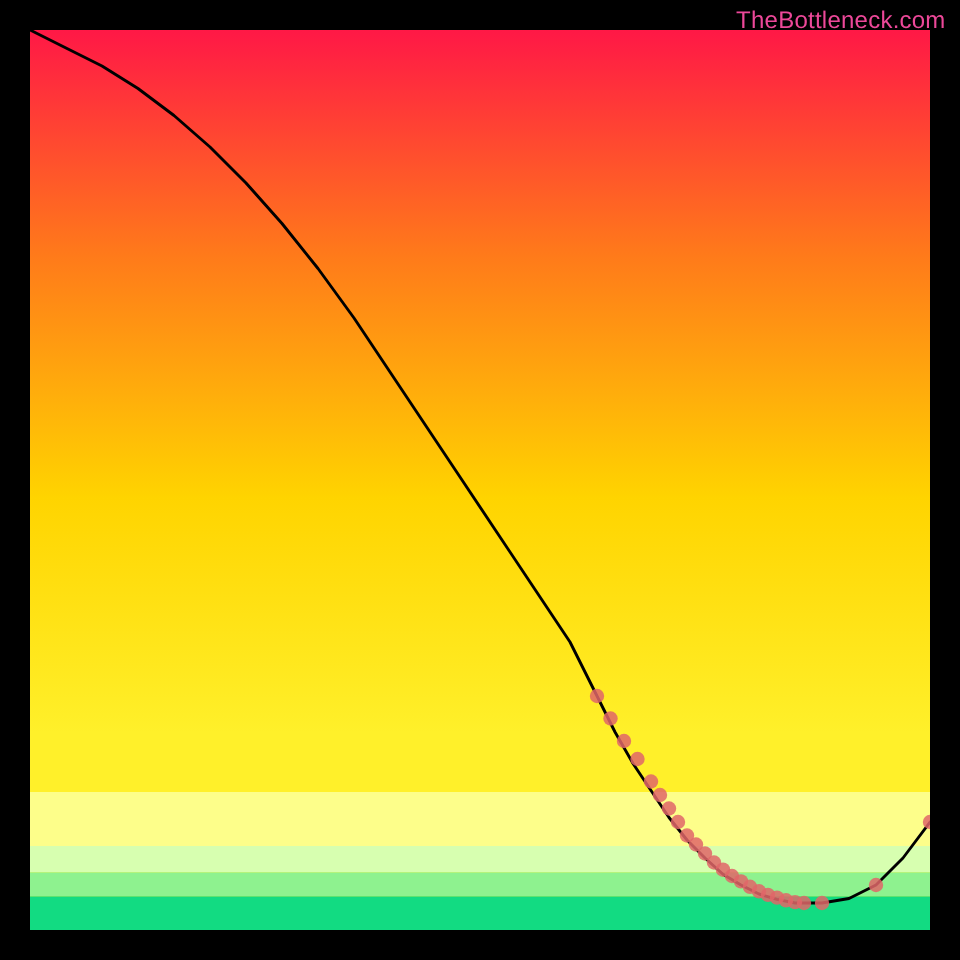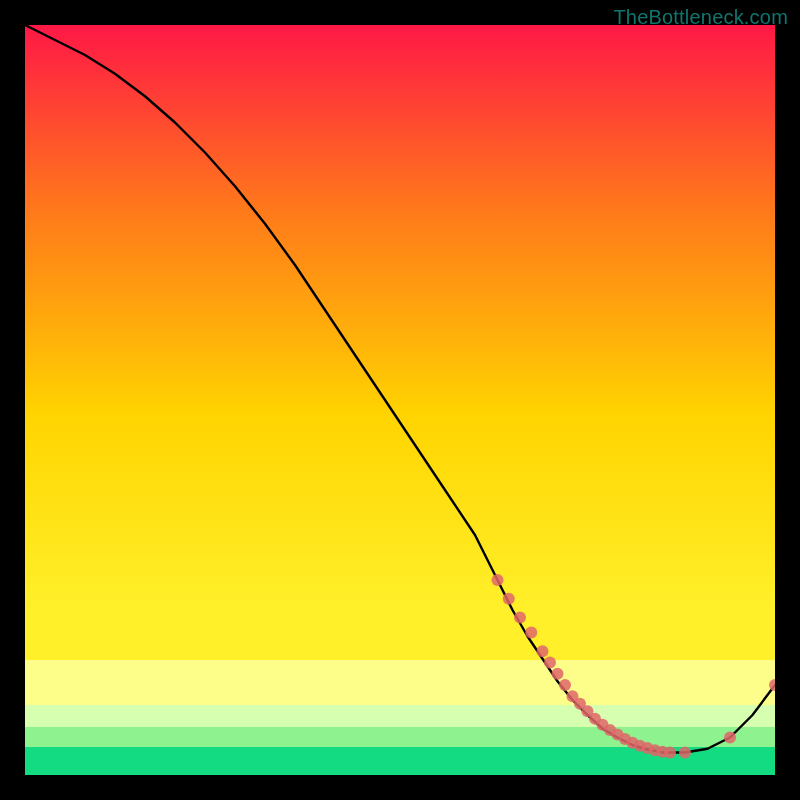--- a/index.html
+++ b/index.html
@@ -14,21 +14,21 @@
   .stage {
     position: relative;
     width: 800px;
     height: 800px;
     background: #000;
   }
   .watermark {
     position: absolute;
     top: 6px;
     right: 12px;
-    color: #0f766e;
+    color: #ec4899;
     font-size: 20px;
     font-weight: 400;
     letter-spacing: 0.2px;
     user-select: none;
   }
   .plot-wrap {
     position: absolute;
     left: 25px;
     top: 25px;
     width: 750px;

